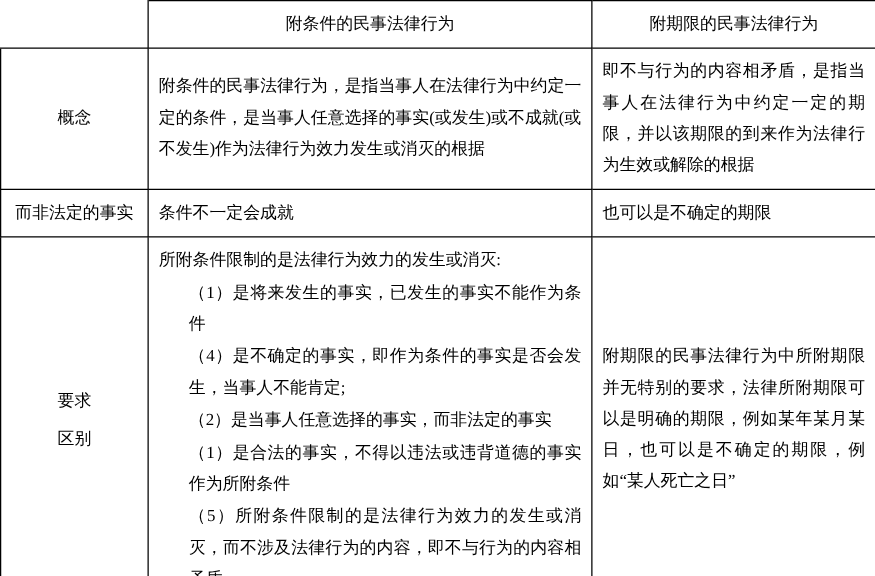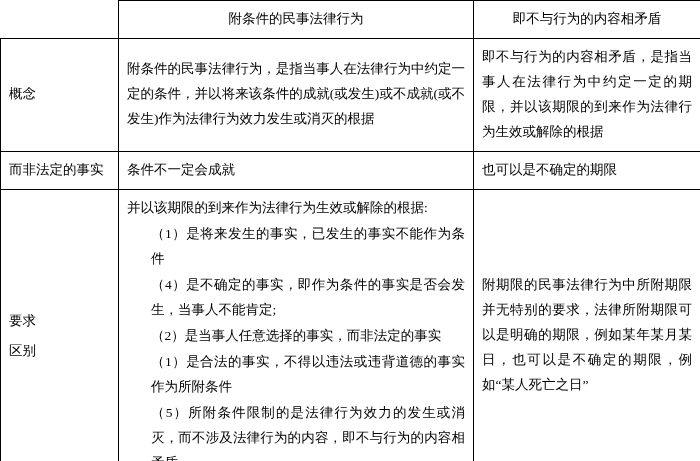--- a/index.html
+++ b/index.html
@@ -41,21 +41,21 @@
     font-weight: bold;
     font-size: 14px;
     padding-top: 8px;
     padding-bottom: 8px;
   }
   .hdr-blank {
     border-top: none !important;
     border-left: none !important;
   }
   .row-label {
-    text-align: left;
+    text-align: center;
     font-size: 13.5px;
   }
   .row-label.two-line {
     line-height: 2.2;
   }
   .cell-text {
     text-align: justify;
     text-justify: inter-ideograph;
   }
   .cell-text p {
@@ -83,41 +83,41 @@
   <table class="compare-table">
     <colgroup>
       <col class="c-label">
       <col class="c-cond">
       <col class="c-term">
     </colgroup>
     <thead>
       <tr>
         <th class="hdr-blank"></th>
         <th class="hdr-cell">附条件的民事法律行为</th>
-        <th class="hdr-cell">即不与行为的内容相矛盾</th>
+        <th class="hdr-cell">附期限的民事法律行为</th>
       </tr>
     </thead>
     <tbody>
       <tr>
         <td class="row-label mid">概念</td>
-        <td class="cell-text mid">附条件的民事法律行为，是指当事人在法律行为中约定一定的条件，并以将来该条件的成就(或发生)或不成就(或不发生)作为法律行为效力发生或消灭的根据</td>
+        <td class="cell-text mid">附条件的民事法律行为，是指当事人在法律行为中约定一定的条件，是当事人任意选择的事实(或发生)或不成就(或不发生)作为法律行为效力发生或消灭的根据</td>
         <td class="cell-text mid">即不与行为的内容相矛盾，是指当事人在法律行为中约定一定的期限，并以该期限的到来作为法律行为生效或解除的根据</td>
       </tr>
       <tr>
         <td class="row-label mid">而非法定的事实</td>
         <td class="cell-text mid">条件不一定会成就</td>
         <td class="cell-text mid">也可以是不确定的期限</td>
       </tr>
       <tr>
         <td class="row-label two-line mid">
           <div>要求</div>
           <div>区别</div>
         </td>
         <td class="cell-text top">
-          <p>并以该期限的到来作为法律行为生效或解除的根据:</p>
+          <p>所附条件限制的是法律行为效力的发生或消灭:</p>
           <p class="indent-item">（1）是将来发生的事实，已发生的事实不能作为条件</p>
           <p class="indent-item">（4）是不确定的事实，即作为条件的事实是否会发生，当事人不能肯定;</p>
           <p class="indent-item">（2）是当事人任意选择的事实，而非法定的事实</p>
           <p class="indent-item">（1）是合法的事实，不得以违法或违背道德的事实作为所附条件</p>
           <p class="indent-item">（5）所附条件限制的是法律行为效力的发生或消灭，而不涉及法律行为的内容，即不与行为的内容相矛盾</p>
         </td>
         <td class="cell-text mid">附期限的民事法律行为中所附期限并无特别的要求，法律所附期限可以是明确的期限，例如某年某月某日，也可以是不确定的期限，例如“某人死亡之日”</td>
       </tr>
     </tbody>
   </table>

